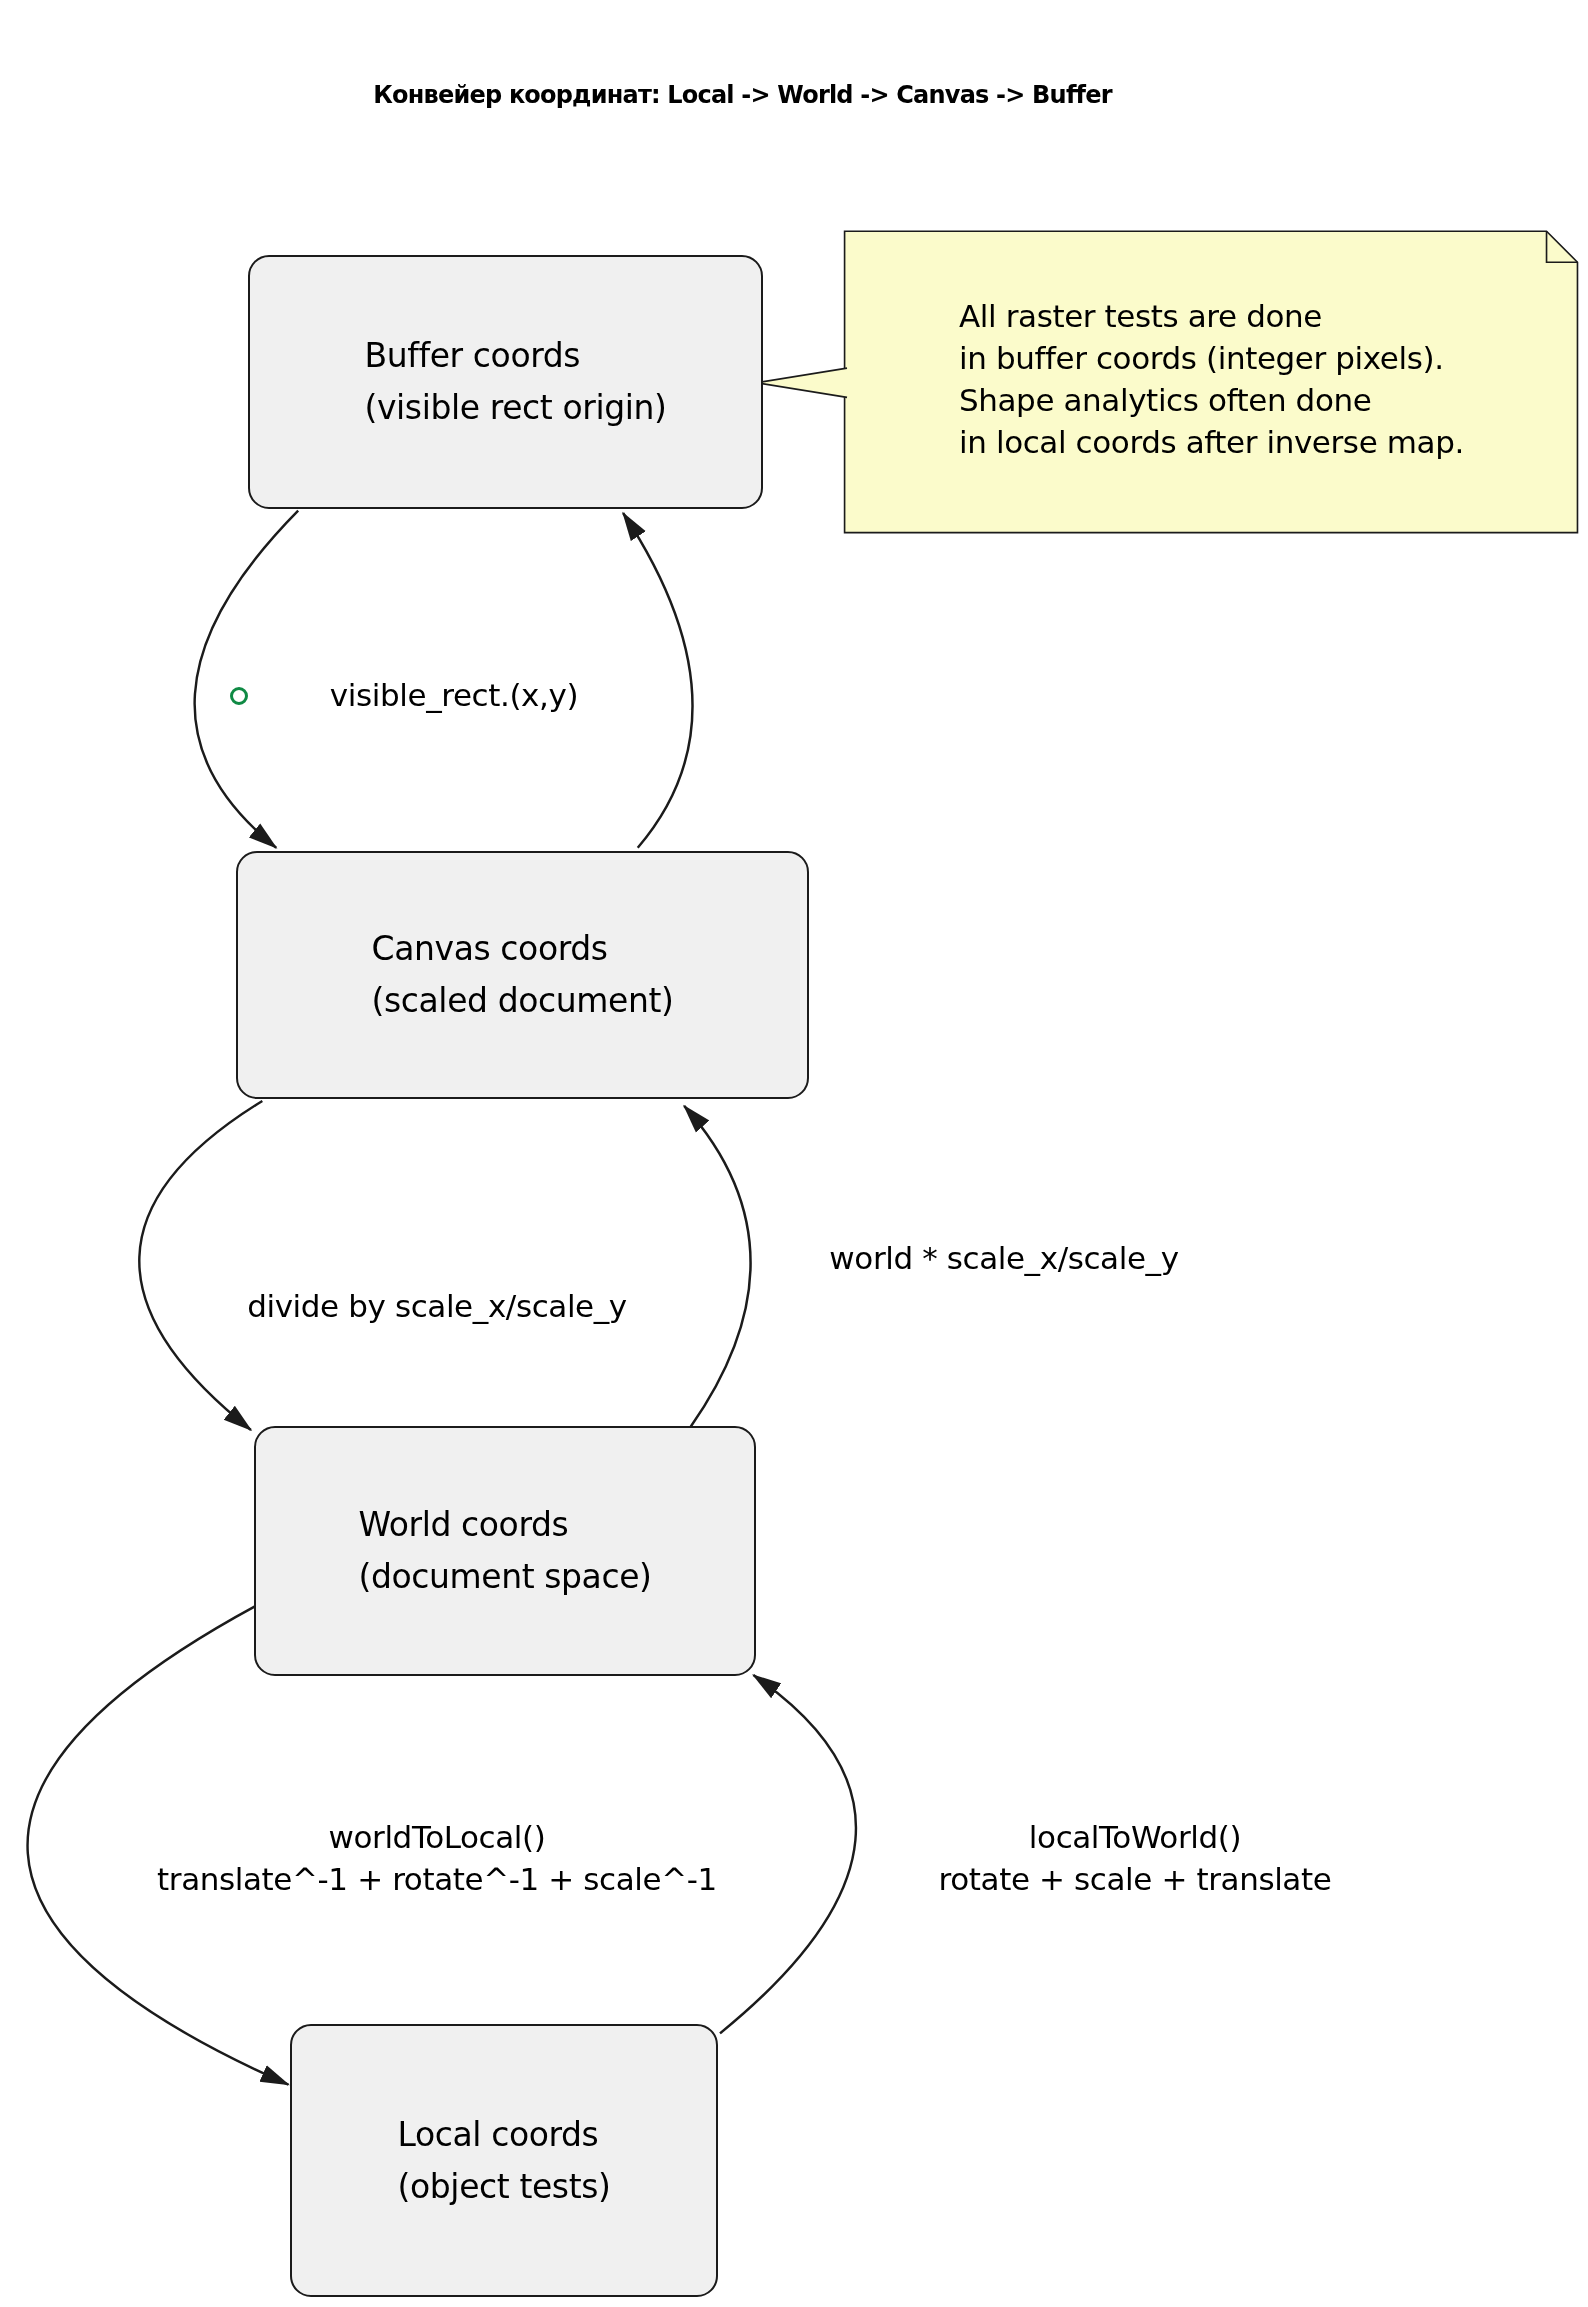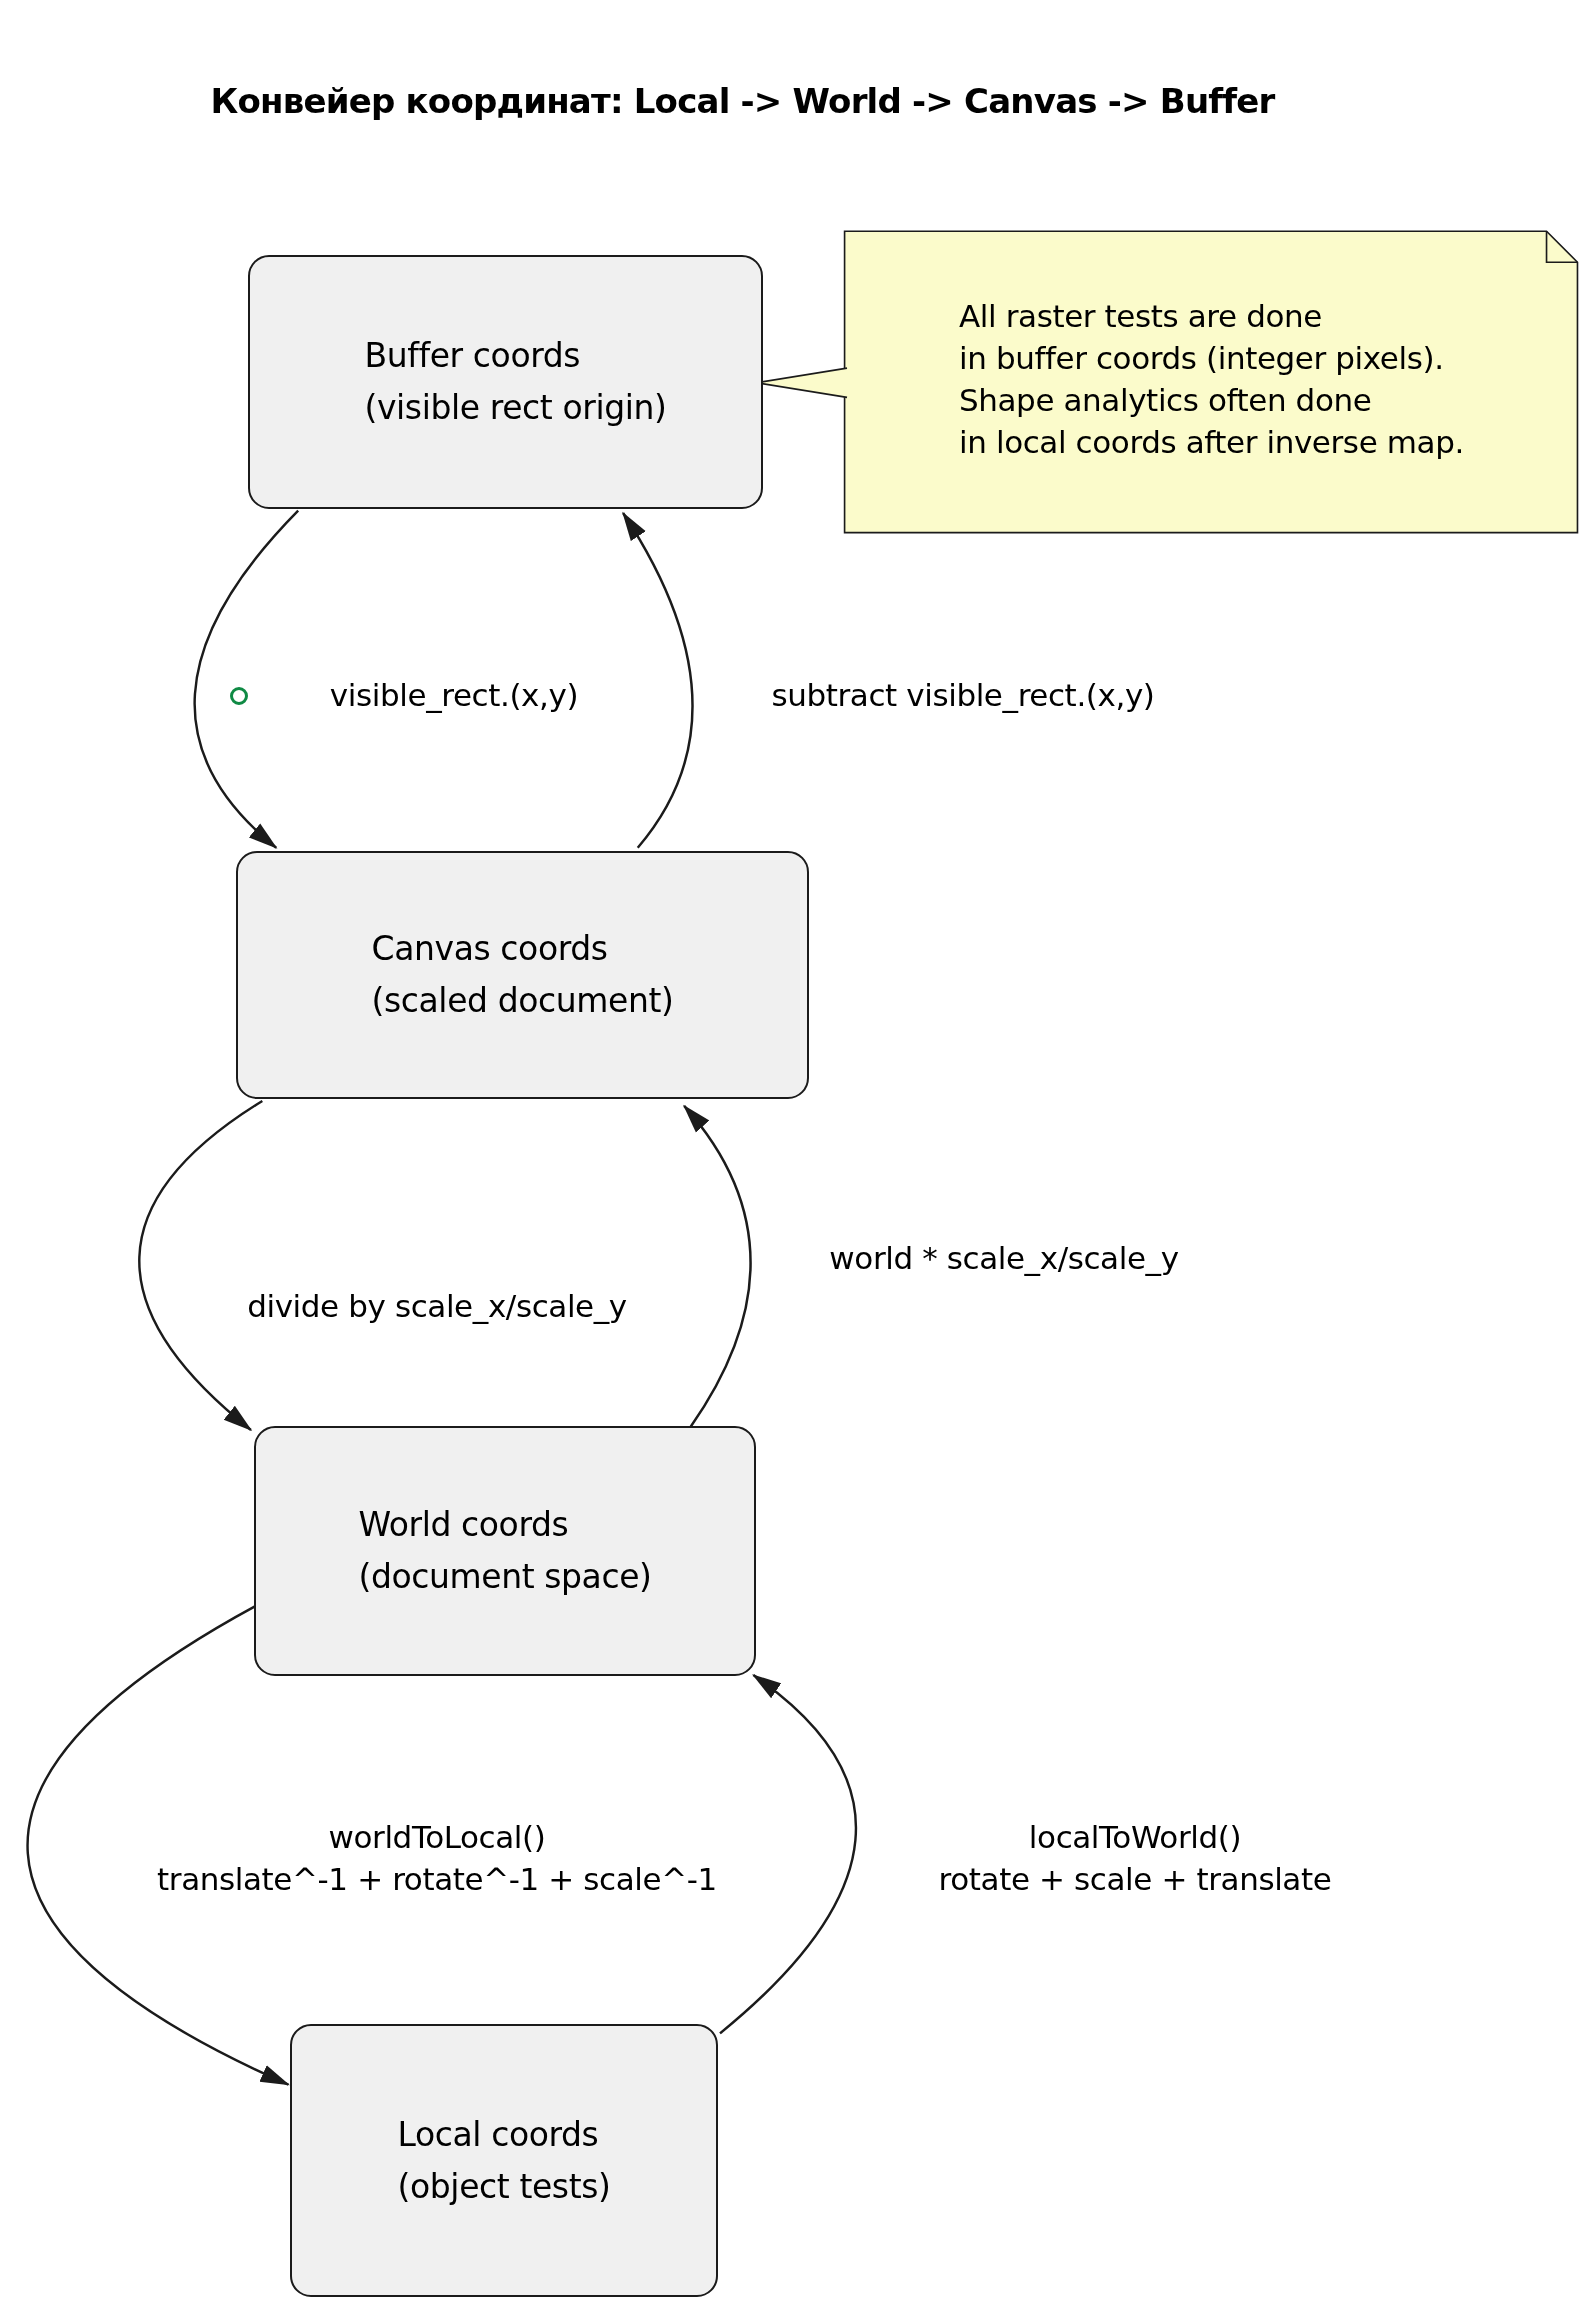--- a/index.html
+++ b/index.html
@@ -1,21 +1,21 @@
 <!DOCTYPE html>
 <html style="font-size:13px"><head>
 <meta charset="utf-8">
 <style>
   html,body{margin:0;padding:0;background:#ffffff;}
   body{font-family:"DejaVu Sans","Liberation Sans",sans-serif;color:#000;}
   #stage{position:relative;width:1589px;height:2307px;background:#ffffff;overflow:hidden;}
   #edges-svg{position:absolute;left:0;top:0;z-index:1;}
   .title{
     position:absolute;left:0;top:81px;width:1485px;text-align:center;
-    font-size:34px;font-weight:bold;letter-spacing:-0.8px;
+    font-size:24px;font-weight:bold;letter-spacing:-0.8px;
   }
   .node{
     position:absolute;background:#f0f0f0;border:2.4px solid #1b1b1b;border-radius:21px;
     display:flex;align-items:center;justify-content:center;z-index:2;box-sizing:border-box;
   }
   .node-label{font-size:33px;line-height:52px;text-align:left;letter-spacing:-0.4px;}
   .node-label span{display:block;}
   .edge-label{
     position:absolute;transform:translate(-50%,-50%);white-space:nowrap;
     font-size:31px;line-height:42px;text-align:center;letter-spacing:-0.4px;z-index:2;
@@ -88,21 +88,20 @@
     <span>All raster tests are done</span>
     <span>in buffer coords (integer pixels).</span>
     <span>Shape analytics often done</span>
     <span>in local coords after inverse map.</span>
   </div>
 
   <div class="entry-marker"></div>
 
   <div class="edge-label" style="left:454px;top:695px;">visible_rect.(x,y)</div>
 
-  <div class="edge-label" style="left:963px;top:695px;">subtract visible_rect.(x,y)</div>
 
   <div class="edge-label" style="left:437px;top:1306px;text-align:right;">divide by scale_x/scale_y</div>
 
   <div class="edge-label" style="left:1004px;top:1258px;">world * scale_x/scale_y</div>
 
   <div class="edge-label" style="left:437px;top:1858px;">
     <span style="display:block;">worldToLocal()</span>
     <span style="display:block;">translate^-1 + rotate^-1 + scale^-1</span>
   </div>
 

